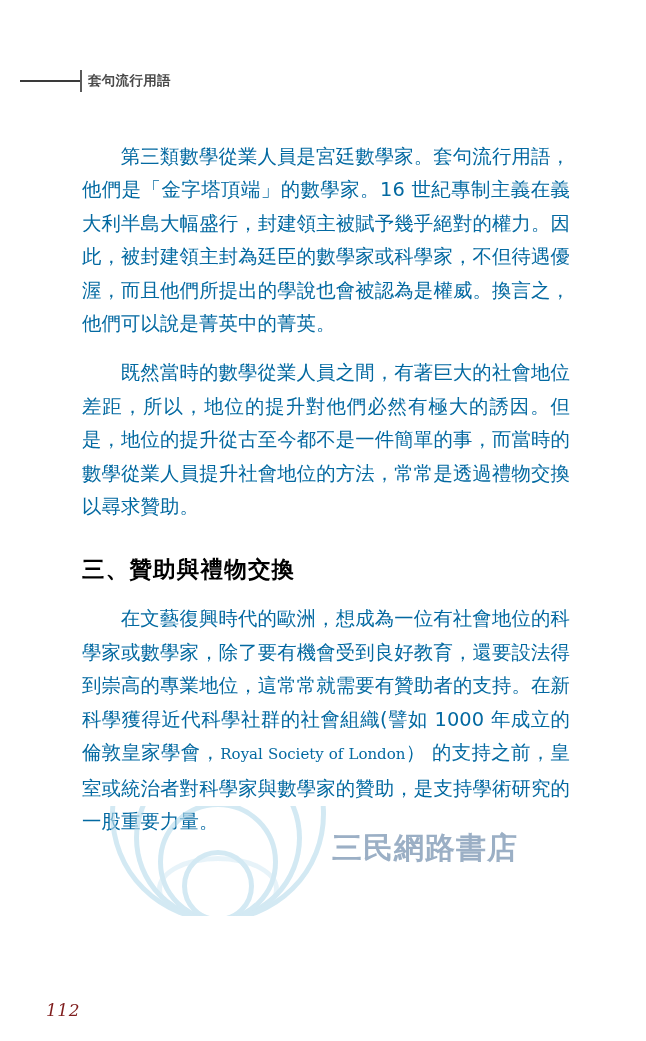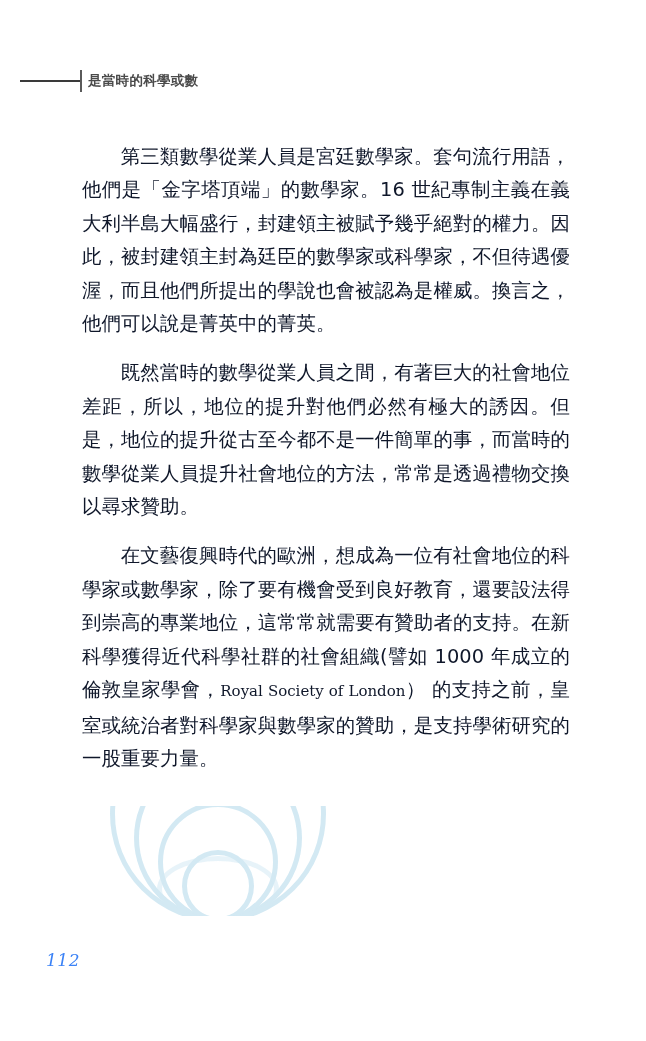--- a/index.html
+++ b/index.html
@@ -67,21 +67,21 @@
     left: 82px;
     top: 140px;
     width: 488px;
   }
 
   .para {
     margin: 0;
     font-family: "DejaVu Sans", "Liberation Sans", sans-serif;
     font-size: 19.4px;
     line-height: 33.4px;
-    color: #0f172a;
+    color: #0369a1;
     text-align: justify;
     text-justify: inter-character;
     letter-spacing: 0.1px;
     text-indent: 2em;
     word-break: break-all;
   }
   .para + .para { margin-top: 16px; }
 
   
   .section-heading {
@@ -160,57 +160,61 @@
     color: #8aa2bb;
     opacity: 0.85;
     white-space: nowrap;
     line-height: 34px;
   }
 
   
   .folio {
     position: absolute;
     left: 46px;
-    top: 950px;
+    top: 1000px;
     font-family: "DejaVu Serif", "Liberation Serif", serif;
     font-style: italic;
     font-size: 17px;
-    color: #3b82f6;
+    color: #7f1d1d;
     letter-spacing: 0.5px;
     line-height: 20px;
   }
 </style>
 </head>
 <body>
 
 <div class="page">
 
   <div class="header">
     <div class="header-rule"></div>
     <div class="header-tick"></div>
-    <div class="header-title">是當時的科學或數</div>
+    <div class="header-title">套句流行用語</div>
   </div>
 
   <div class="content">
 
     <p class="para">第三類數學從業人員是宮廷數學家。套句流行用語，他們是「金字塔頂端」的數學家。16 世紀專制主義在義大利半島大幅盛行，封建領主被賦予幾乎絕對的權力。因此，被封建領主封為廷臣的數學家或科學家，不但待遇優渥，而且他們所提出的學說也會被認為是權威。換言之，他們可以說是菁英中的菁英。</p>
 
     <p class="para">既然當時的數學從業人員之間，有著巨大的社會地位差距，所以，地位的提升對他們必然有極大的誘因。但是，地位的提升從古至今都不是一件簡單的事，而當時的數學從業人員提升社會地位的方法，常常是透過禮物交換以尋求贊助。</p>
 
+    <div class="heading-block">
+      <h2 class="section-heading">三、贊助與禮物交換</h2>
+    </div>
 
     <p class="para"><span>在文藝復興時代的歐洲，想成為一位有社會地位的科學家或數學家，除了要有機會受到良好教育，還要設法得到崇高的專業地位，這常常就需要有贊助者的支持。在新科學獲得近代科學社群的社會組織(譬如 1000 年成立的倫敦皇家學會，</span><span class="latin">Royal Society of London</span><span>） 的支持之前，皇室或統治者對科學家與數學家的贊助，是支持學術研究的一股重要力量。</span></p>
 
 
   </div>
 
   <div class="watermark">
     <div class="wm-rings">
       <span class="wm-r1"></span>
       <span class="wm-r2"></span>
       <span class="wm-r3"></span>
       <span class="wm-r4"></span>
       <span class="wm-disc"></span>
     </div>
+    <div class="wm-text">三民網路書店</div>
   </div>
 
   <div class="folio">112</div>
 
 </div>
 
 </body></html>

